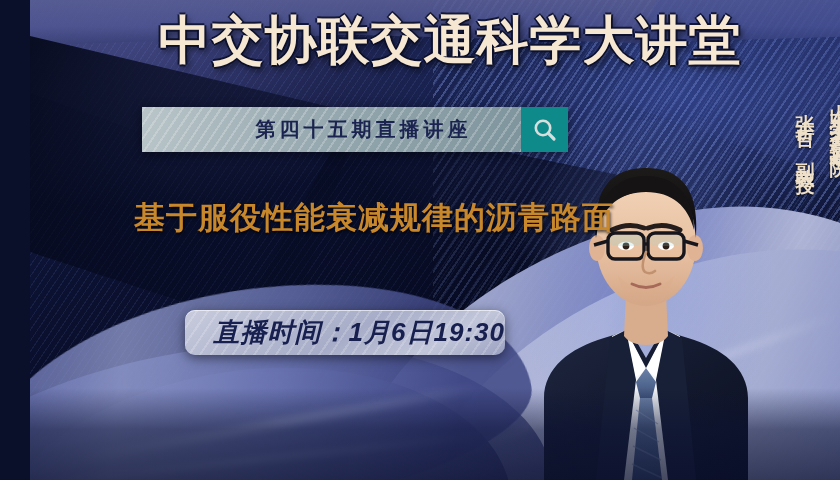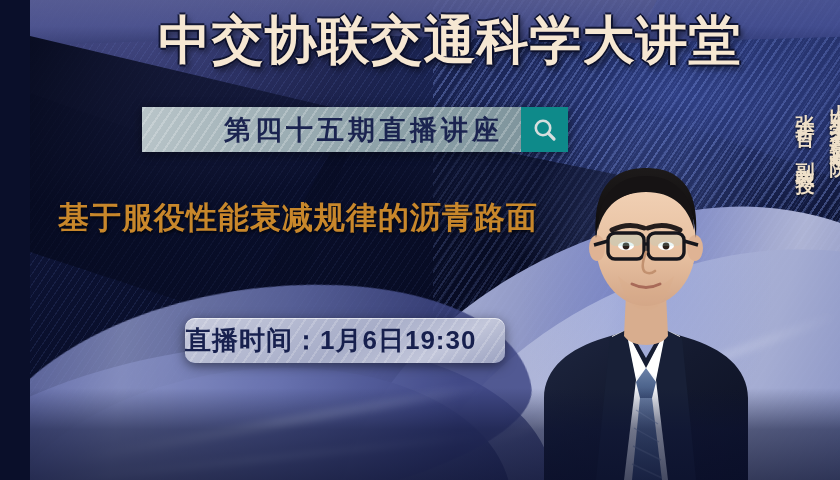--- a/index.html
+++ b/index.html
@@ -150,51 +150,52 @@
     overflow:hidden;
   }
   .subbar-body::after{
     content:"";position:absolute;inset:0;
     background:repeating-linear-gradient(-56deg,
       rgba(255,255,255,.22) 0px,rgba(255,255,255,.22) 2px,
       rgba(255,255,255,0) 2px,rgba(255,255,255,0) 8px);
   }
   .subbar-text{
     position:relative;z-index:2;
-    font-size:27px;font-weight:bold;letter-spacing:4px;
+    font-size:20px;font-weight:bold;letter-spacing:4px;
     color:#1b2450;
     padding-left:64px;
   }
   .subbar-search{
     width:47px;
     background:#0e8a8a;
     display:flex;align-items:center;justify-content:center;
   }
 
   
   .headline{
     position:absolute;left:28px;top:196px;width:556px;
-    text-align:left;
+    text-align:right;
     font-size:31px;line-height:1.42;
     font-weight:bold;
     letter-spacing:1px;
     color:#c8872b;
     text-shadow:1px 2px 3px rgba(0,0,0,.65);
   }
   .headline .l2{display:block;}
 
   
   .timepill{
-    position:absolute;left:155px;top:318px;
+    position:absolute;left:155px;top:310px;
     width:320px;height:45px;
     border-radius:10px;
     background:linear-gradient(150deg,#c9ccdd 0%, #b6bbd2 26%, #a7adc8 52%, #c2c6da 78%, #9aa1c0 100%);
-    display:flex;align-items:center;justify-content:flex-start;
+    display:flex;align-items:center;justify-content:flex-end;
     box-shadow:0 3px 12px rgba(0,0,0,.5), inset 0 1px 0 rgba(255,255,255,.6);
     overflow:hidden;
+    font-style:italic;
   }
   .timepill::before{
     content:"";position:absolute;inset:0;
     background:repeating-linear-gradient(-56deg,
       rgba(255,255,255,.18) 0px,rgba(255,255,255,.18) 2px,
       rgba(255,255,255,0) 2px,rgba(255,255,255,0) 9px);
   }
   .timepill-text{
     position:relative;z-index:2;
     font-size:26px;font-weight:bold;letter-spacing:1px;

